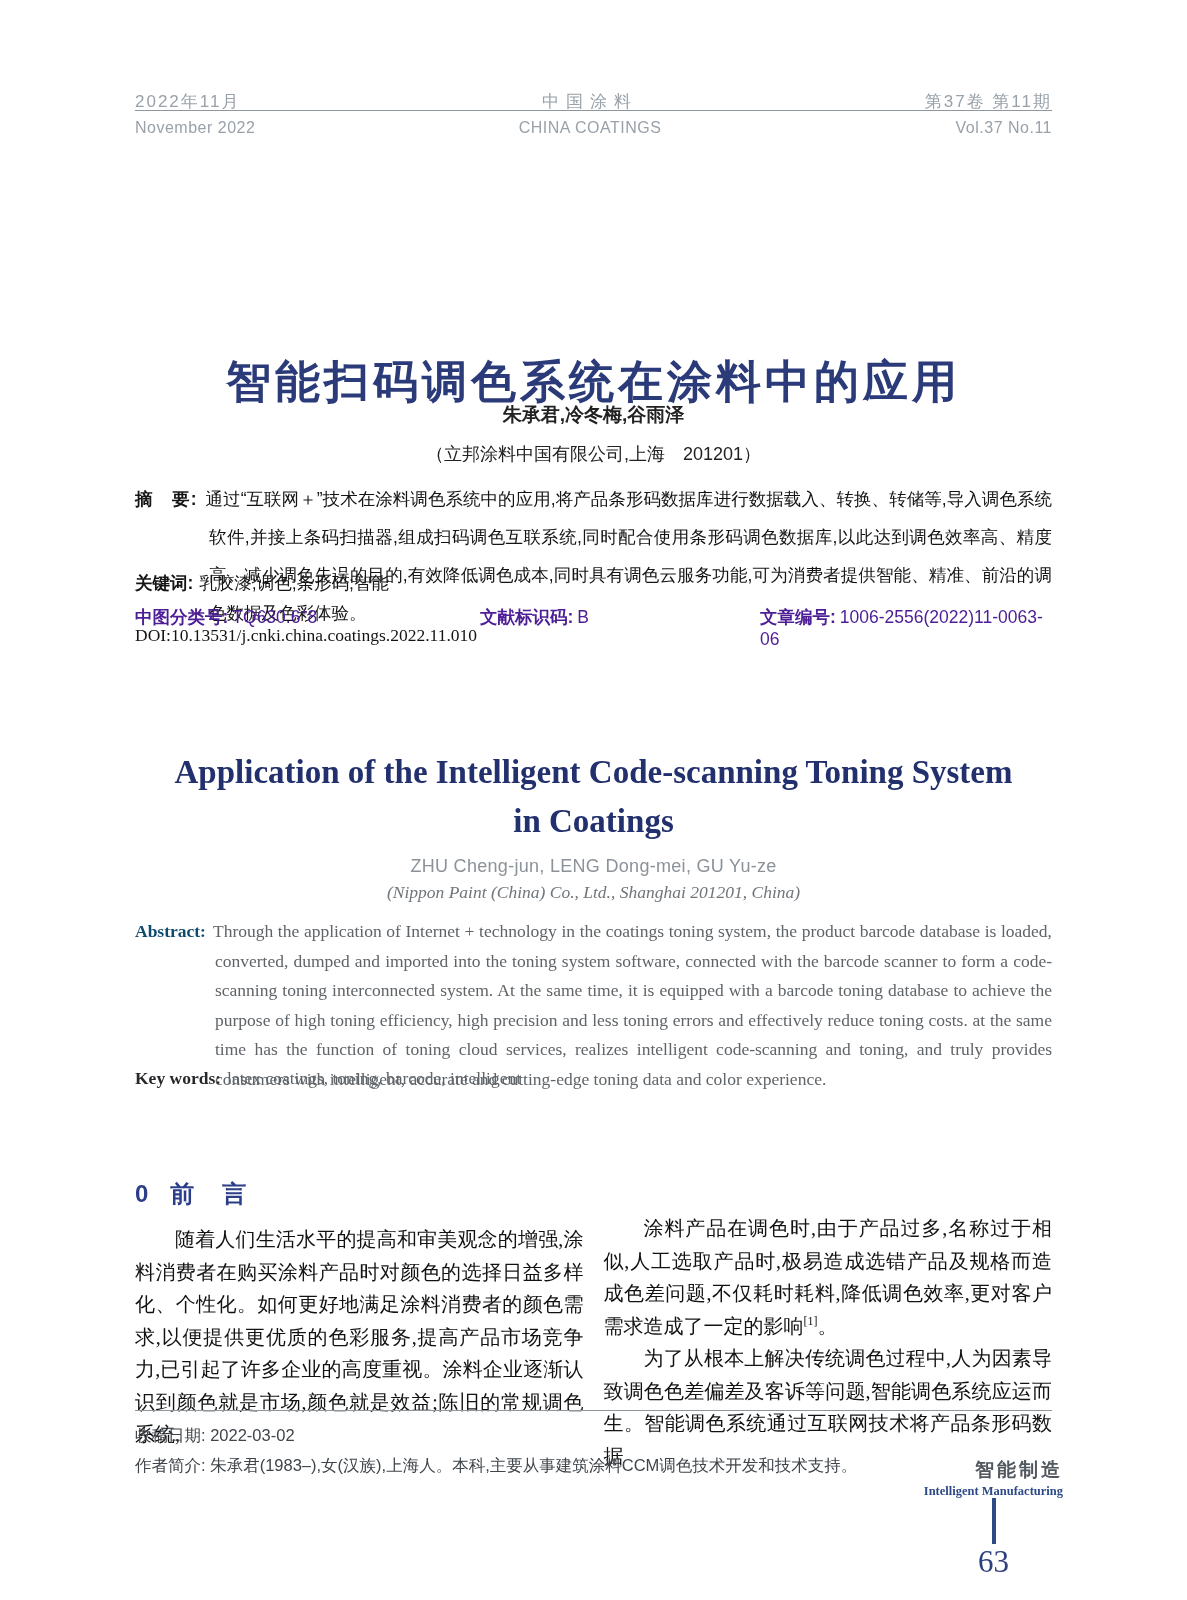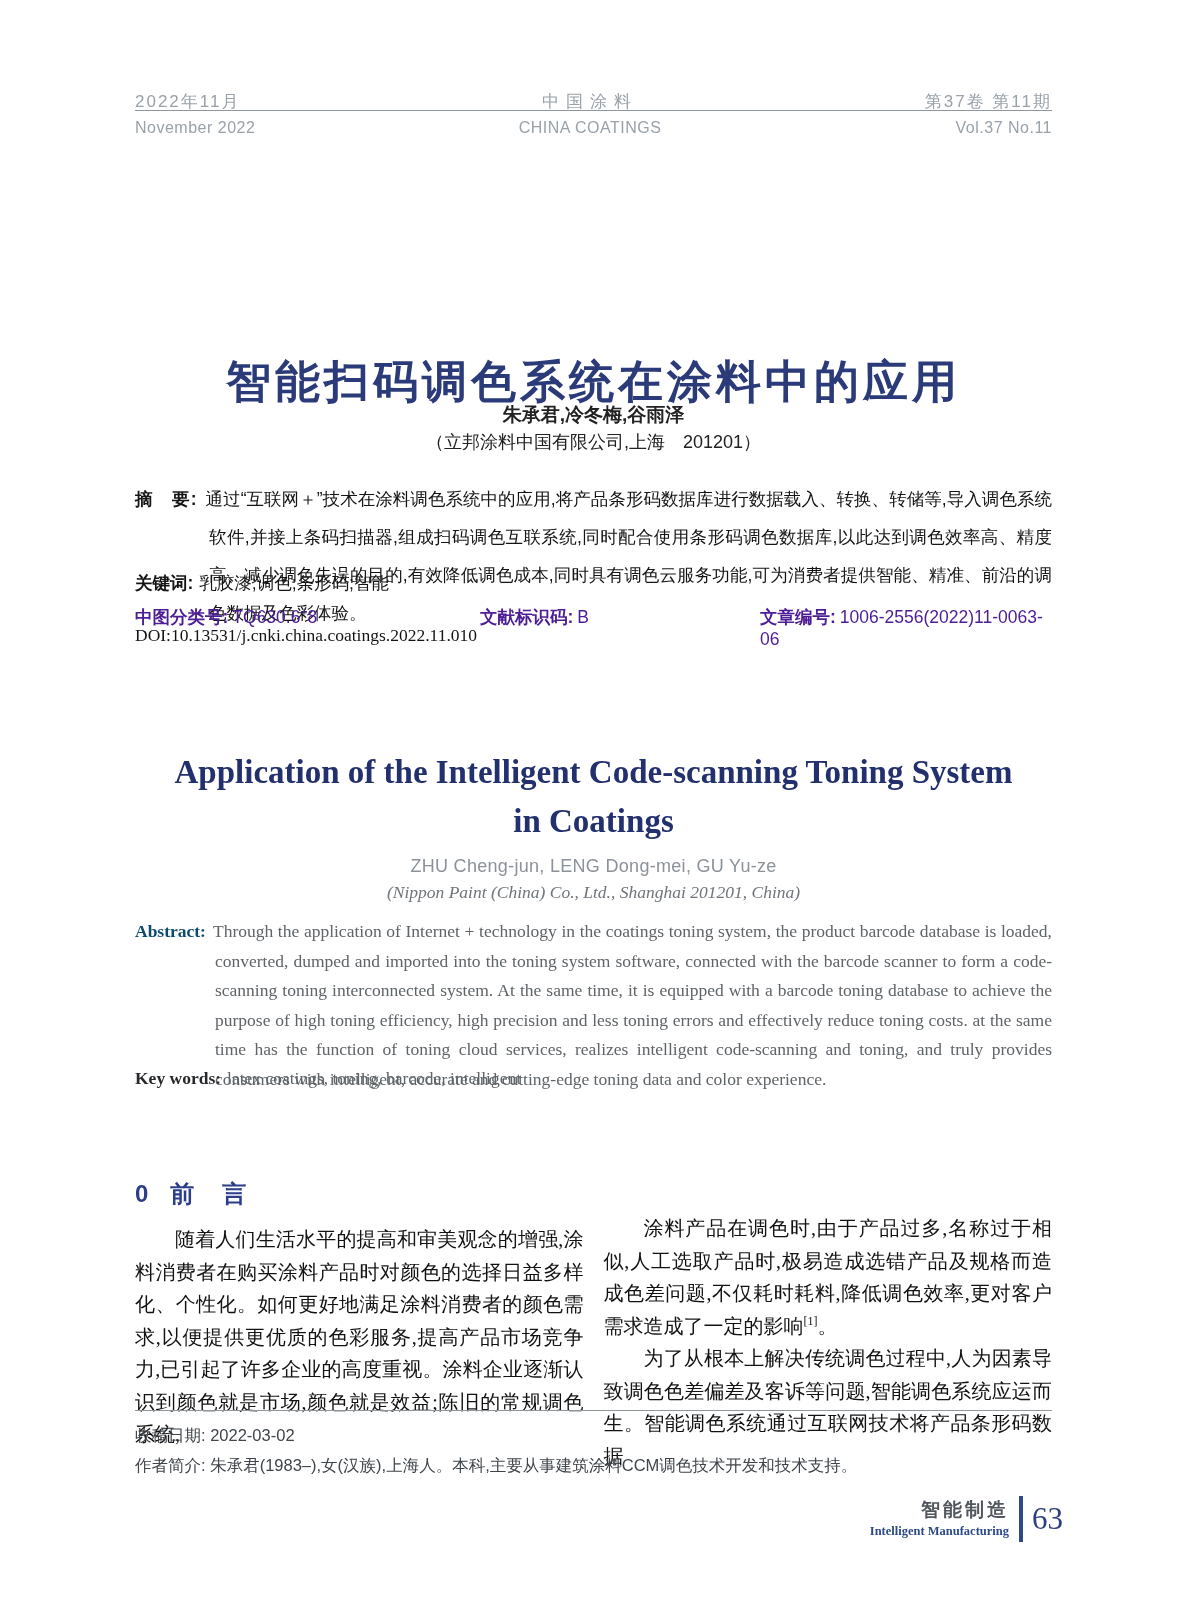--- a/index.html
+++ b/index.html
@@ -15,21 +15,21 @@
   .runhead .cn{letter-spacing:2px;}
   .runhead .cn.wide{letter-spacing:7px;}
   .runhead .en{font-size:16px;letter-spacing:0.5px;}
   .runhead-rule{position:absolute;top:110px;left:135px;right:135px;border-top:1.5px solid #8f979e;}
 
   
   .title-cn{position:absolute;top:322px;left:0;right:0;text-align:center;
             font-size:45px;font-weight:bold;color:#2b3a78;letter-spacing:4px;}
   .authors-cn{position:absolute;top:402px;left:0;right:0;text-align:center;
               font-size:19px;font-weight:bold;color:#222;}
-  .affil-cn{position:absolute;top:430px;left:0;right:0;text-align:center;
+  .affil-cn{position:absolute;top:442px;left:0;right:0;text-align:center;
             font-size:18px;color:#222;}
 
   
   .abs-cn{position:absolute;top:480px;left:135px;right:135px;
           font-size:17.5px;line-height:38px;text-align:justify;color:#141414;
           padding-left:74px;text-indent:-74px;}
   .abs-cn .lbl{font-weight:bold;letter-spacing:1px;margin-right:8px;}
   .kw-cn{position:absolute;top:571px;left:135px;right:135px;font-size:17.5px;color:#141414;}
   .kw-cn .lbl{font-weight:bold;margin-right:6px;}
   .meta-row{position:absolute;top:598px;left:135px;right:135px;display:flex;font-size:17.5px;color:#4c1d95;margin-top:7px;}
@@ -67,21 +67,21 @@
   .sec-head .ttl{letter-spacing:2px;}
   .bcol p{margin:0;font-family:"Liberation Serif",serif;font-size:20px;line-height:32.5px;
           text-align:justify;text-indent:2em;color:#121212;}
   .bcol.right{padding-top:34px;}
   .bcol sup{font-size:12px;line-height:0;}
 
   
   .foot-rule{position:absolute;top:1410px;left:135px;right:135px;border-top:1.5px solid #8f969c;}
   .footnotes{position:absolute;top:1420px;left:135px;right:135px;
              font-size:16.5px;line-height:30px;color:#3f454b;}
-  .colophon{position:absolute;top:1496px;right:124px;display:flex;align-items:center;}
+  .colophon{position:absolute;top:1460px;right:124px;display:flex;align-items:center;flex-direction:column;}
   .colophon .names{text-align:right;line-height:1;}
   .colophon .cn{font-size:19px;font-weight:bold;color:#51575e;letter-spacing:3px;}
   .colophon .en{margin-top:6px;font-family:"Liberation Serif",serif;font-weight:bold;
                 font-size:12.5px;color:#2d4a86;}
   .colophon .bar{width:4px;height:46px;background:#2d4a86;margin:0 9px 0 10px;}
   .colophon .pageno{font-family:"Liberation Serif",serif;font-size:31px;color:#2d3f7e;}
 </style>
 </head>
 <body>
 

